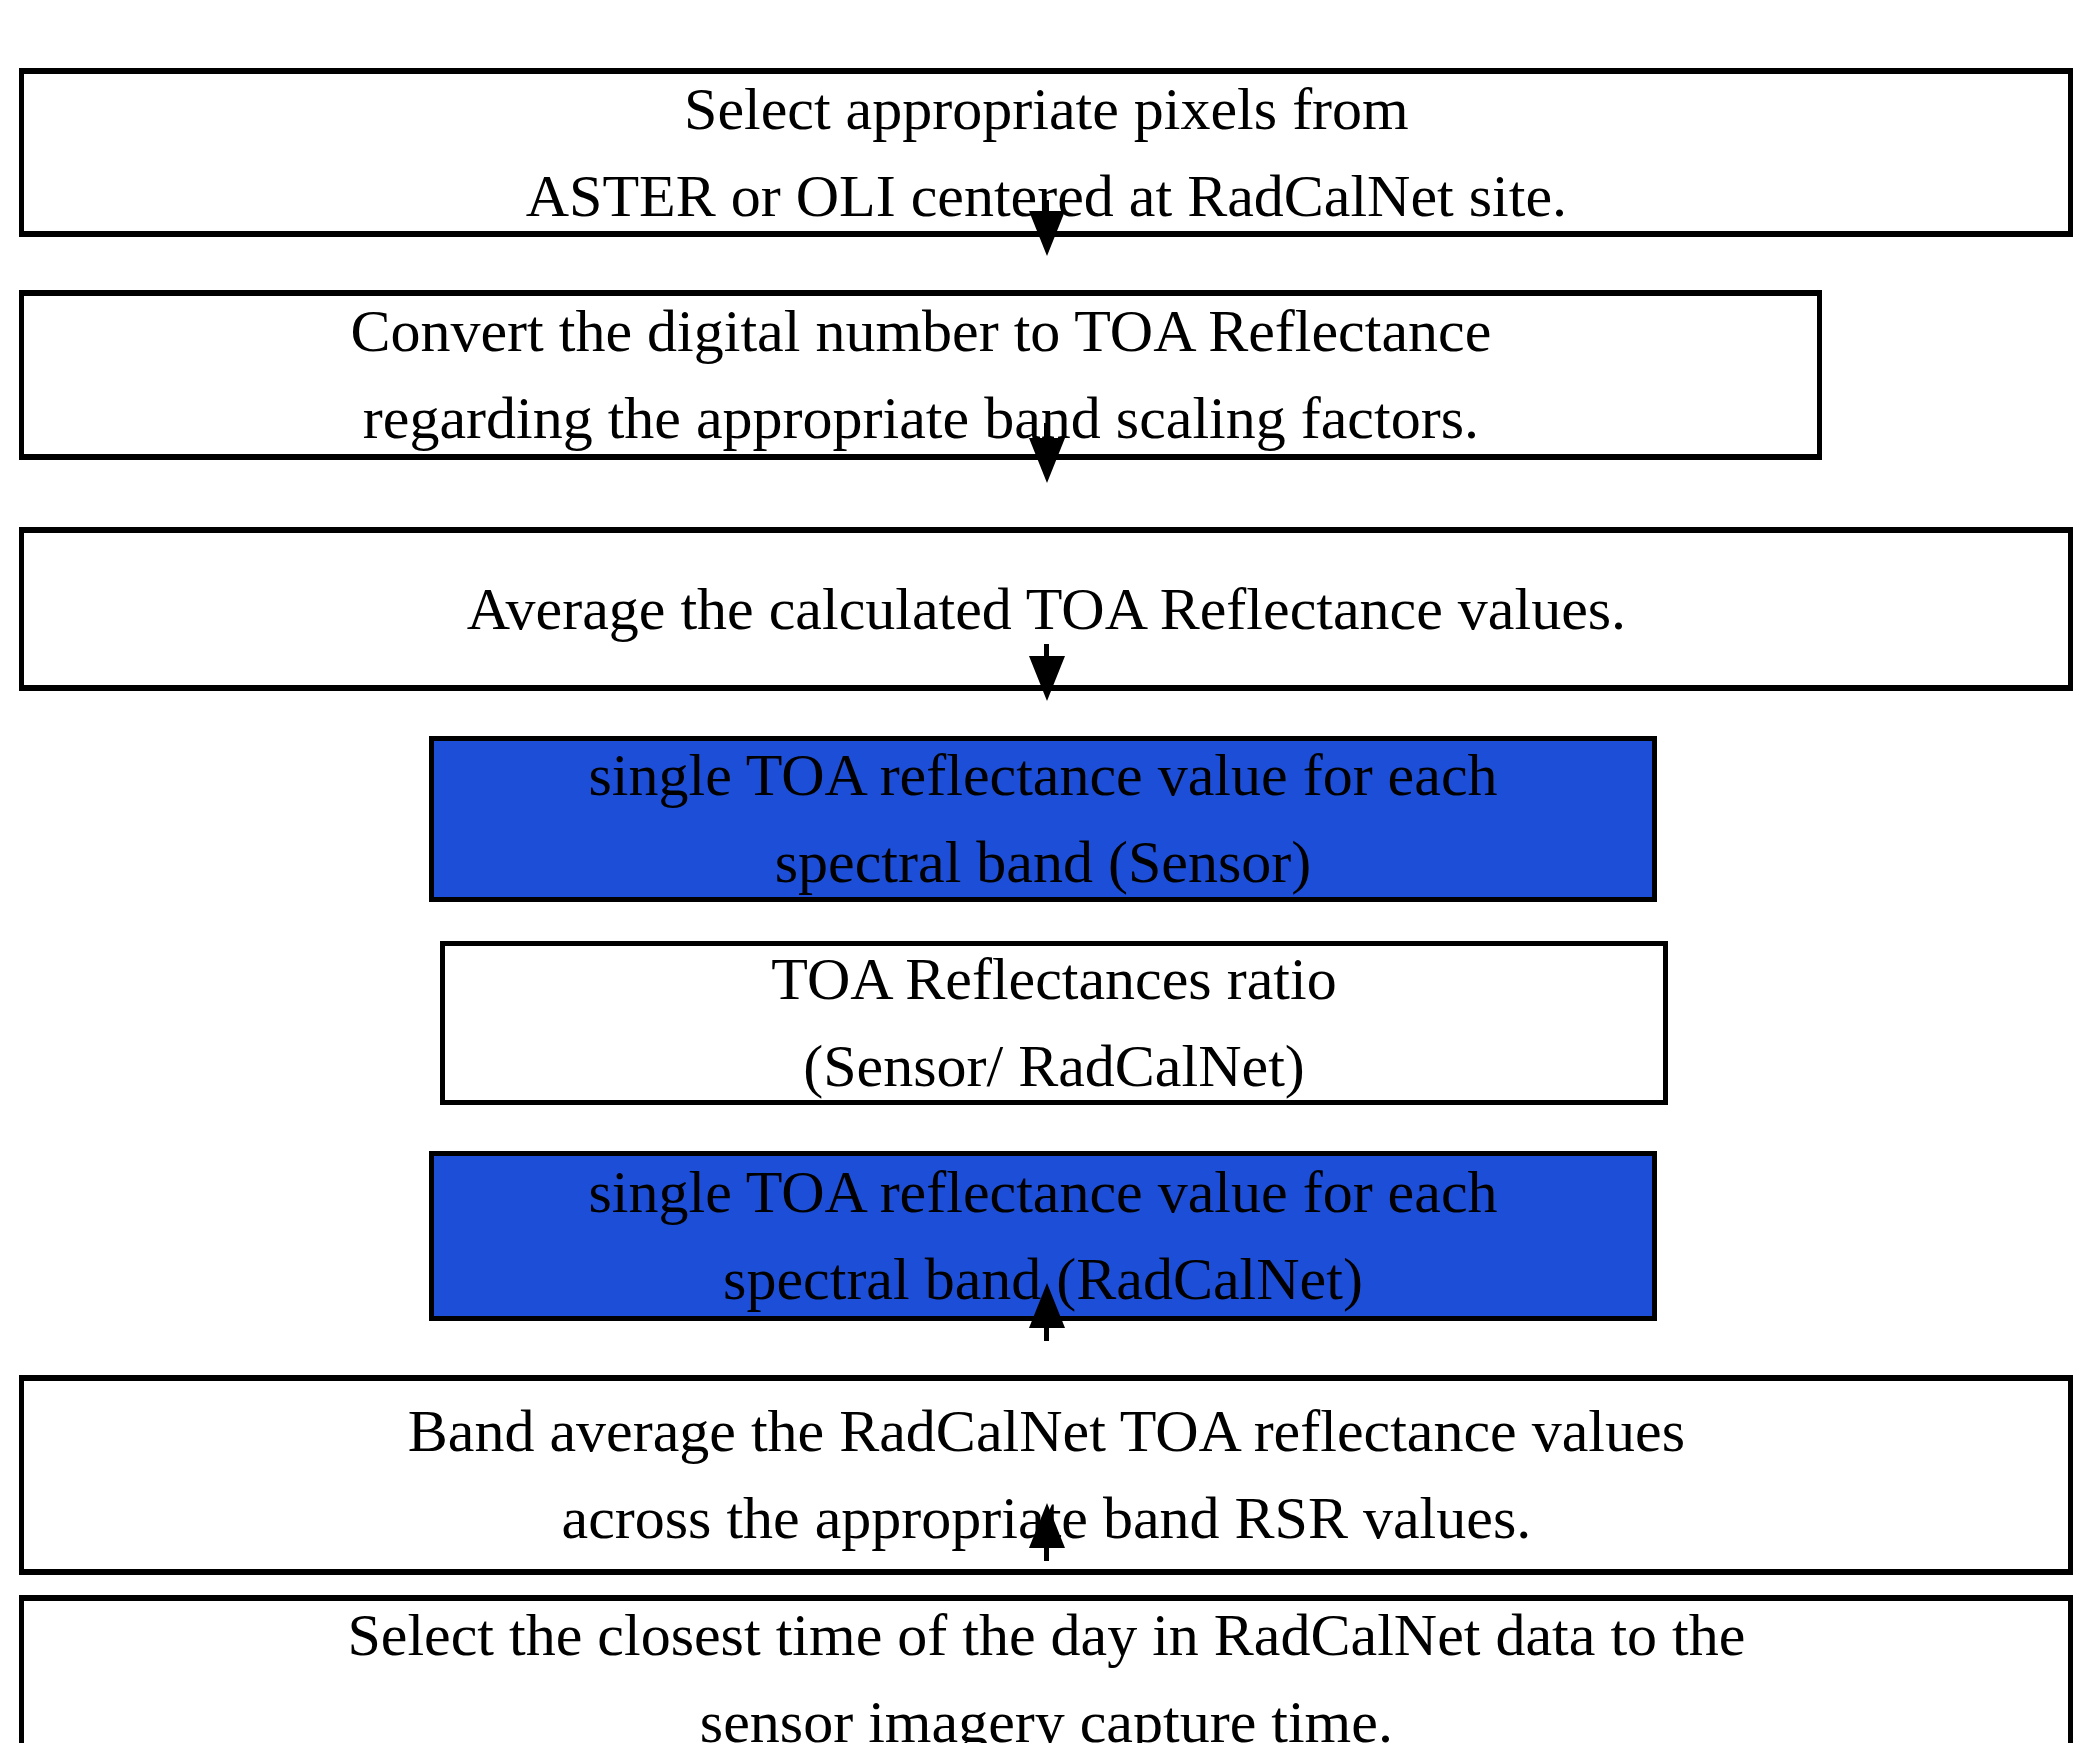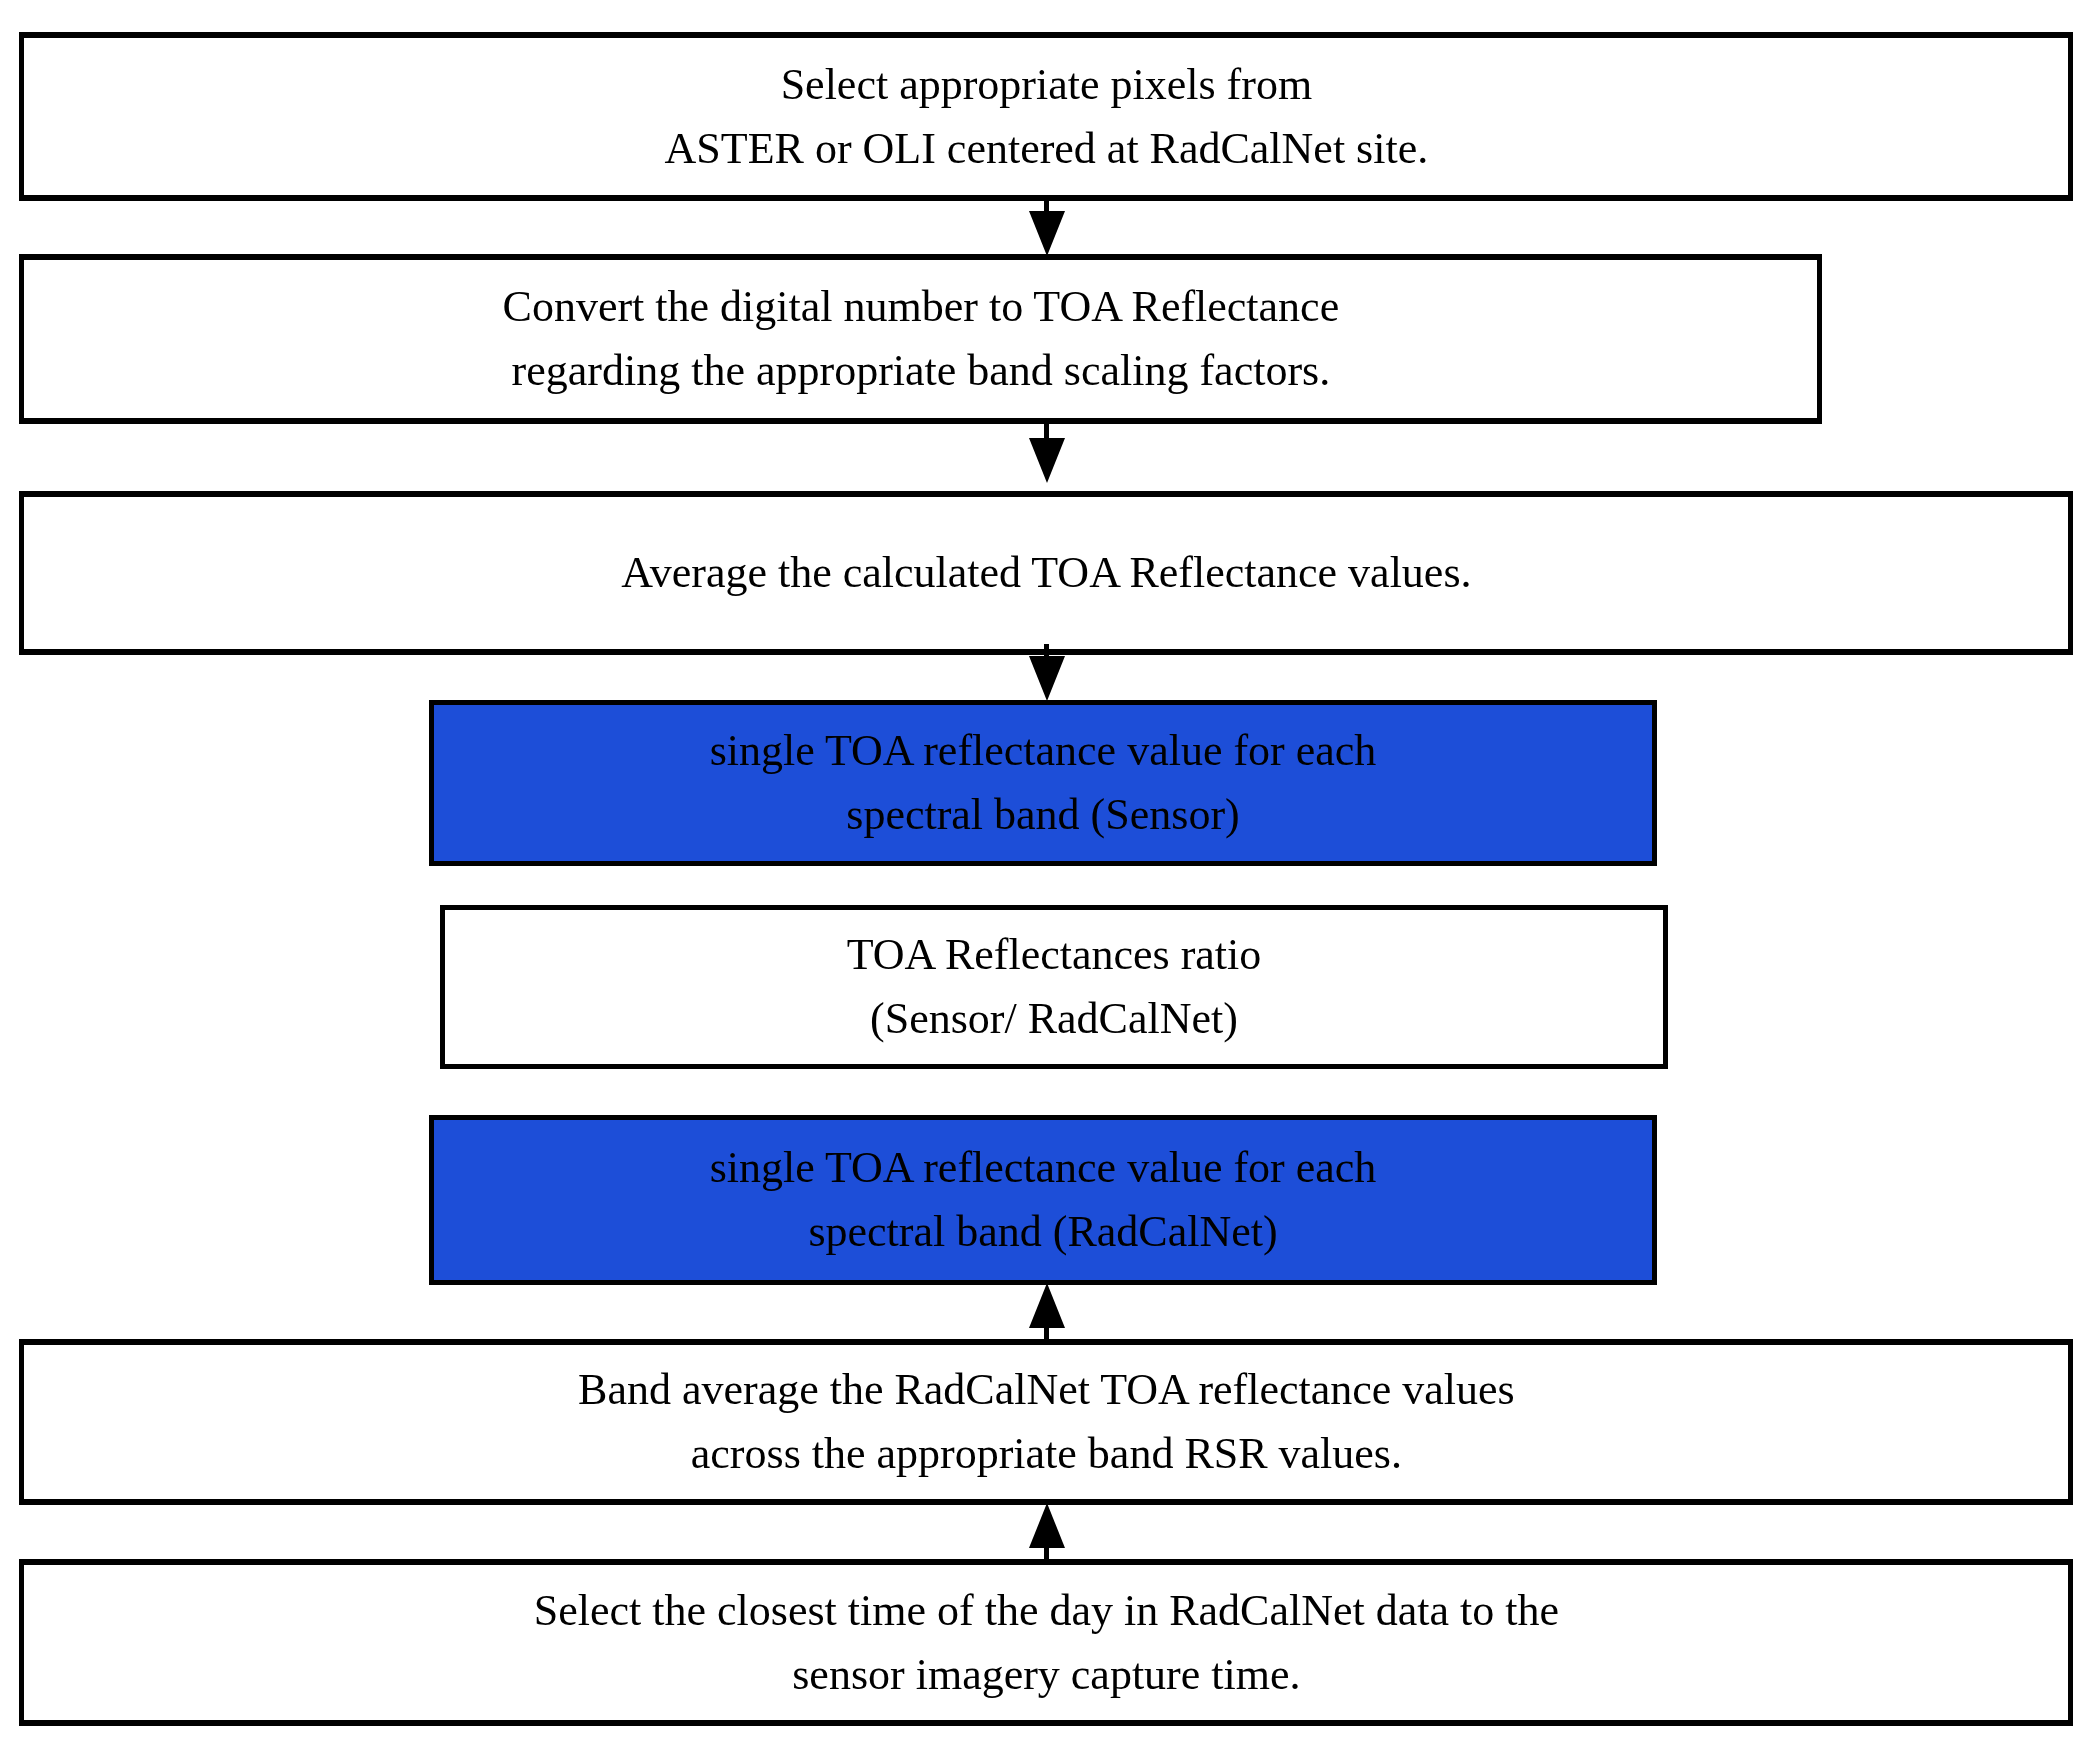--- a/index.html
+++ b/index.html
@@ -18,35 +18,36 @@
   .box {
     position: absolute;
     box-sizing: border-box;
     border: 5.8px solid #000000;
     background: #ffffff;
     display: flex;
     flex-direction: column;
     justify-content: center;
     align-items: center;
     text-align: center;
-    font-size: 44px;
+    font-size: 60px;
     line-height: 1.45;
+    margin-top: 36px;
   }
   .box.wide { border-top-width: 6.8px; border-bottom-width: 6.8px; }
   .box.gray { background: #1d4ed8; }
   .box .line { display: block; white-space: nowrap; }
 
   
   .b1 { left: 19.4px;  top: 32px;   width: 2054px; height: 169px; }
   .b2 { left: 19.4px;  top: 254px;  width: 1803px; height: 170px; }
   .b3 { left: 19.4px;  top: 491px;  width: 2054px; height: 164px; }
   .b4 { left: 429px; top: 700px;  width: 1228px; height: 166px; }
   .b5 { left: 440px; top: 905px;  width: 1228px; height: 164px; }
   .b6 { left: 429px; top: 1115px; width: 1228px; height: 170px; }
-  .b7 { left: 19.4px;  top: 1339px; width: 2054px; height: 166px; }
+  .b7 { left: 19.4px;  top: 1339px; width: 2054px; height: 200px; }
   .b8 { left: 19.4px;  top: 1559px; width: 2054px; height: 167px; }
 
   
   .arrow {
     position: absolute;
     left: 1027px;
     width: 39px;
     display: flex;
     flex-direction: column;
     align-items: center;

